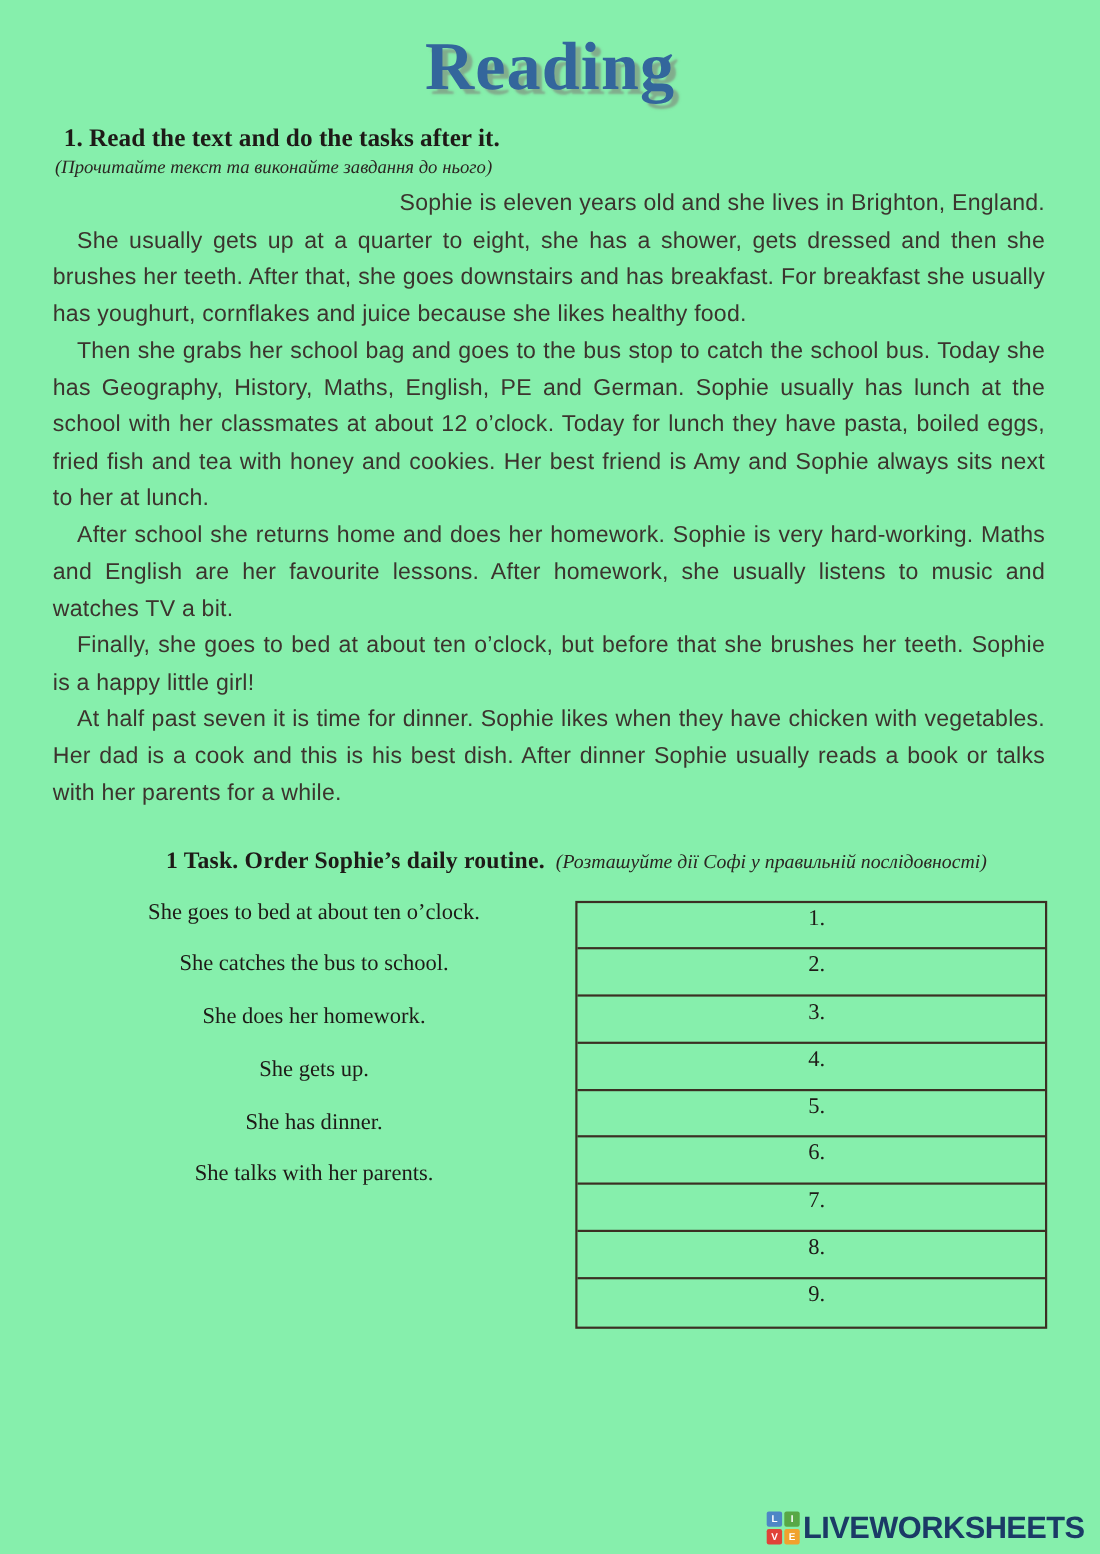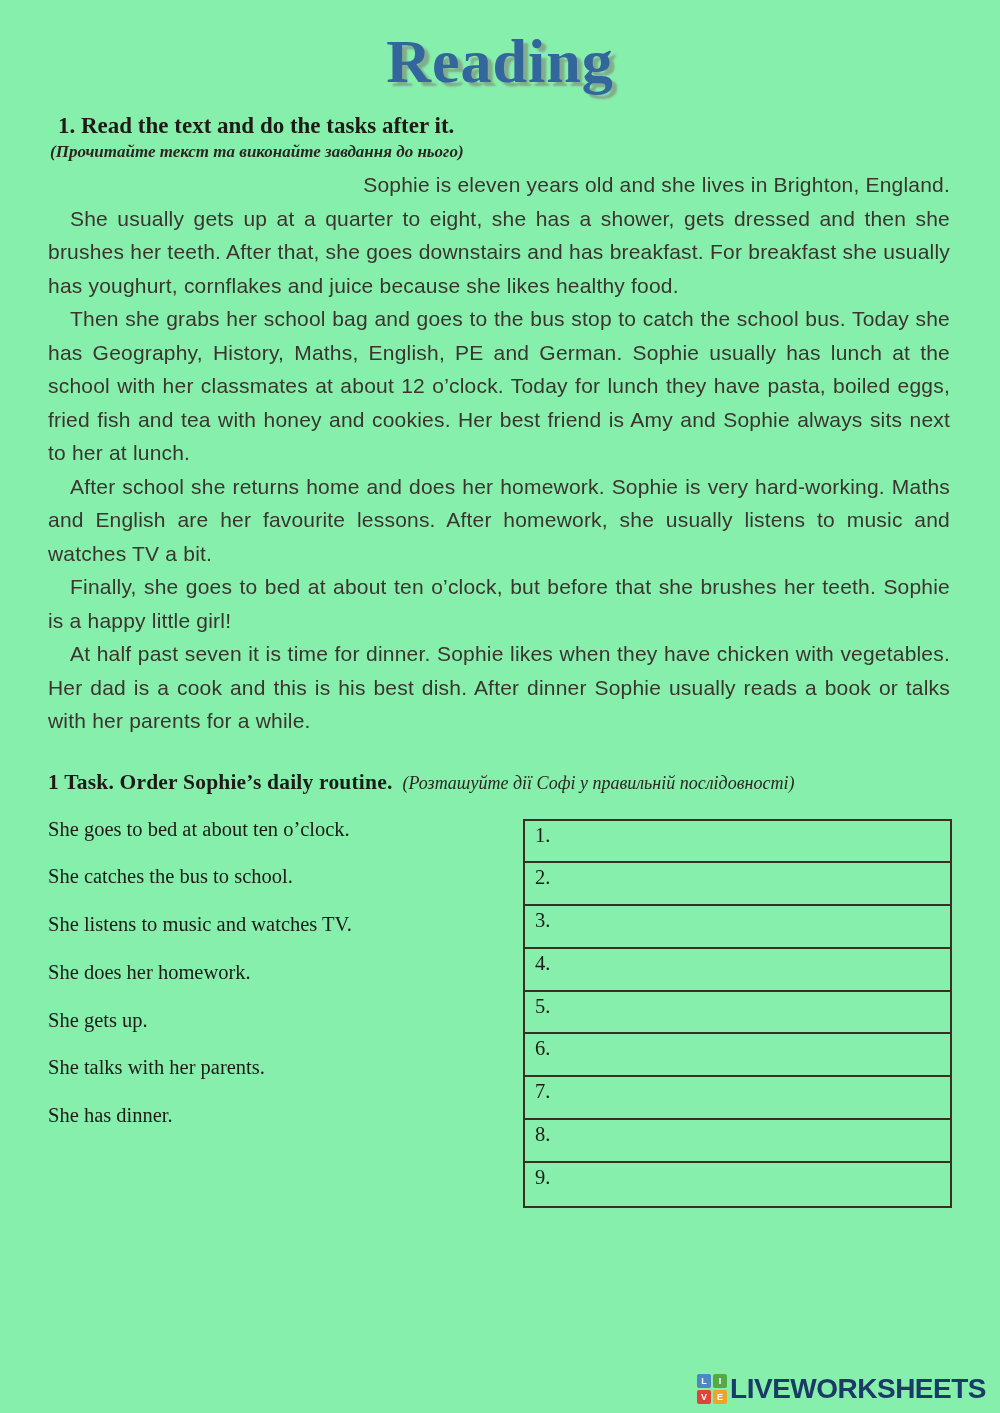--- a/index.html
+++ b/index.html
@@ -29,52 +29,52 @@
     font-size: 23px;
     font-weight: bold;
     font-family: "Liberation Serif", serif;
   }
   .sec-sub-uk {
     margin: 3px 0 0 50px;
     font-size: 17px;
     font-style: italic;
     color: #2b2622;
     font-family: "Liberation Serif", serif;
-    font-weight: bold;
   }
   .reading-text {
     margin: 6px 50px 0 48px;
     font-family: "Liberation Sans", sans-serif;
     font-size: 21px;
     line-height: 33.5px;
     color: #3c342e;
     text-align: justify;
     letter-spacing: 0.2px;
   }
   .reading-text p { text-indent: 22px; }
   .reading-text p.p-first { text-indent: 30px; text-align: right; }
-  .task-head { margin: 32px 0 0 48px; }
+  .task-head { margin: 32px 0 0 48px; text-align: center; }
   .task-head .bold {
     font-size: 21.5px;
     font-weight: bold;
     font-family: "Liberation Serif", serif;
     letter-spacing: 0.2px;
   }
   .task-head .uk2 {
     font-size: 18px;
     font-style: italic;
     font-family: "Liberation Serif", serif;
     color: #2b2622;
     margin-left: 6px;
   }
   .task-body {
     display: flex;
     margin: 22px 48px 0 48px;
     gap: 0;
     align-items: flex-start;
+    text-align: center;
   }
   .items {
     list-style: none;
     flex: 1;
     font-family: "Liberation Serif", serif;
     font-size: 20.5px;
     color: #1e1a17;
     padding-top: 2px;
   }
   .items li { line-height: 20px; margin-bottom: 27.8px; }
@@ -151,25 +151,24 @@
 
   <div class="task-head">
     <span class="bold">1 Task. Order Sophie’s  daily routine.</span>
     <span class="uk2">(Розташуйте дії Софі у правильній послідовності)</span>
   </div>
 
   <div class="task-body">
     <ul class="items">
       <li>She goes to bed at about ten o’clock.</li>
       <li>She catches the bus to school.</li>
-      <li>She listens to music and watches TV.</li>
       <li>She does her homework.</li>
       <li>She gets up.</li>
+      <li>She has dinner.</li>
       <li>She talks with her parents.</li>
-      <li>She has dinner.</li>
     </ul>
 
     <div class="answer-table">
       <div class="trow"><span>1.</span></div>
       <div class="trow"><span>2.</span></div>
       <div class="trow"><span>3.</span></div>
       <div class="trow"><span>4.</span></div>
       <div class="trow"><span>5.</span></div>
       <div class="trow"><span>6.</span></div>
       <div class="trow"><span>7.</span></div>

